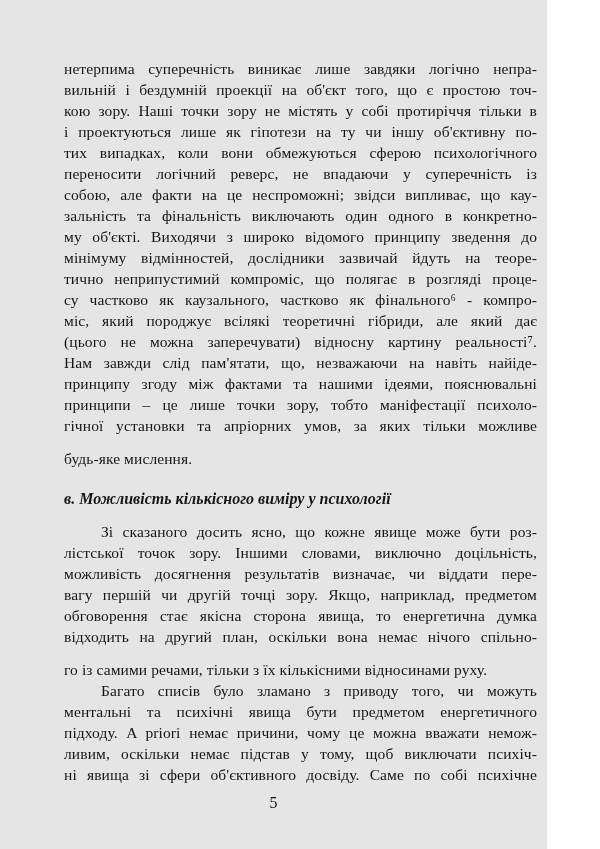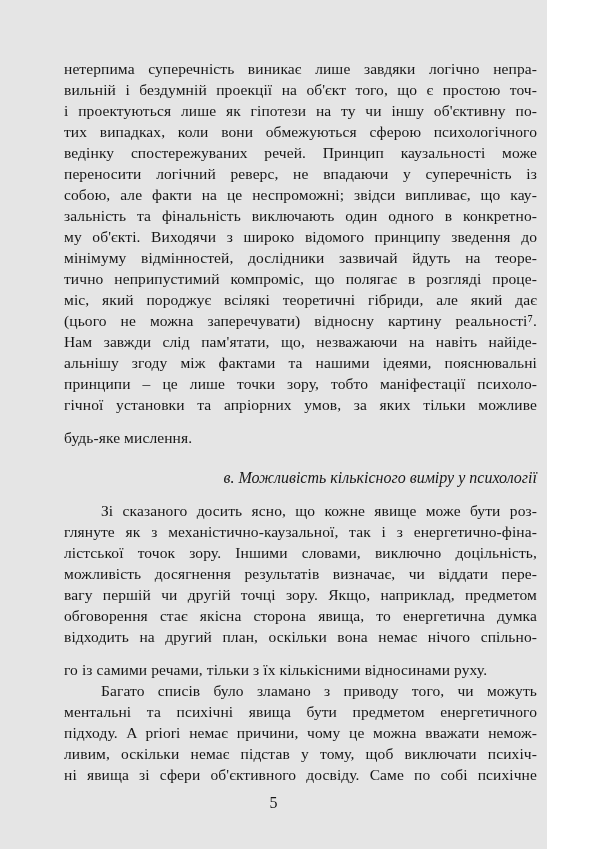--- a/index.html
+++ b/index.html
@@ -38,23 +38,23 @@
   }
   .line.last {
     text-align-last: left;
     margin-top: 12px;
   }
   .line.indent {
     padding-left: 37px;
   }
   .section-heading {
     font-size: 16px;
-    font-weight: normal;
+    font-weight: bold;
     font-style: italic;
-    text-align: right;
+    text-align: left;
     margin: 21px 0 13px 0;
     color: #161616;
   }
   .page-number {
     position: absolute;
     left: 0;
     top: 794px;
     width: 100%;
     text-align: center;
     font-size: 16px;
@@ -62,41 +62,41 @@
   }
 </style>
 </head>
 <body>
 
 <div class="page">
   <div class="text-block">
     <div class="paragraph">
         <div class="line">нетерпима суперечність виникає лише завдяки логічно непра-</div>
         <div class="line">вильній і бездумній проекції на об'єкт того, що є простою точ-</div>
+        <div class="line">кою зору. Наші точки зору не містять у собі протиріччя тільки в</div>
         <div class="line">і проектуються лише як гіпотези на ту чи іншу об'єктивну по-</div>
         <div class="line">тих випадках, коли вони обмежуються сферою психологічного</div>
-        <div class="line">ведінку спостережуваних речей. Принцип каузальності може</div>
         <div class="line">переносити логічний реверс, не впадаючи у суперечність із</div>
         <div class="line">собою, але факти на це неспроможні; звідси випливає, що кау-</div>
         <div class="line">зальність та фінальність виключають один одного в конкретно-</div>
         <div class="line">му об'єкті. Виходячи з широко відомого принципу зведення до</div>
         <div class="line">мінімуму відмінностей, дослідники зазвичай йдуть на теоре-</div>
         <div class="line">тично неприпустимий компроміс, що полягає в розгляді проце-</div>
+        <div class="line">су частково як каузального, частково як фінального⁶ - компро-</div>
         <div class="line">міс, який породжує всілякі теоретичні гібриди, але який дає</div>
         <div class="line">(цього не можна заперечувати) відносну картину реальності⁷.</div>
         <div class="line">Нам завжди слід пам'ятати, що, незважаючи на навіть найіде-</div>
-        <div class="line">альнішу згоду між фактами та нашими ідеями, пояснювальні</div>
+        <div class="line">принципу згоду між фактами та нашими ідеями, пояснювальні</div>
         <div class="line">принципи – це лише точки зору, тобто маніфестації психоло-</div>
         <div class="line">гічної установки та апріорних умов, за яких тільки можливе</div>
         <div class="line last">будь-яке мислення.</div>
       </div>
     <h2 class="section-heading">в. Можливість кількісного виміру у психології</h2>
     <div class="paragraph">
         <div class="line indent">Зі сказаного досить ясно, що кожне явище може бути роз-</div>
-        <div class="line">глянуте як з механістично-каузальної, так і з енергетично-фіна-</div>
         <div class="line">лістської точок зору. Іншими словами, виключно доцільність,</div>
         <div class="line">можливість досягнення результатів визначає, чи віддати пере-</div>
         <div class="line">вагу першій чи другій точці зору. Якщо, наприклад, предметом</div>
         <div class="line">обговорення стає якісна сторона явища, то енергетична думка</div>
         <div class="line">відходить на другий план, оскільки вона немає нічого спільно-</div>
         <div class="line last">го із самими речами, тільки з їх кількісними відносинами руху.</div>
       </div>
     <div class="paragraph">
         <div class="line indent">Багато списів було зламано з приводу того, чи можуть</div>
         <div class="line">ментальні та психічні явища бути предметом енергетичного</div>

